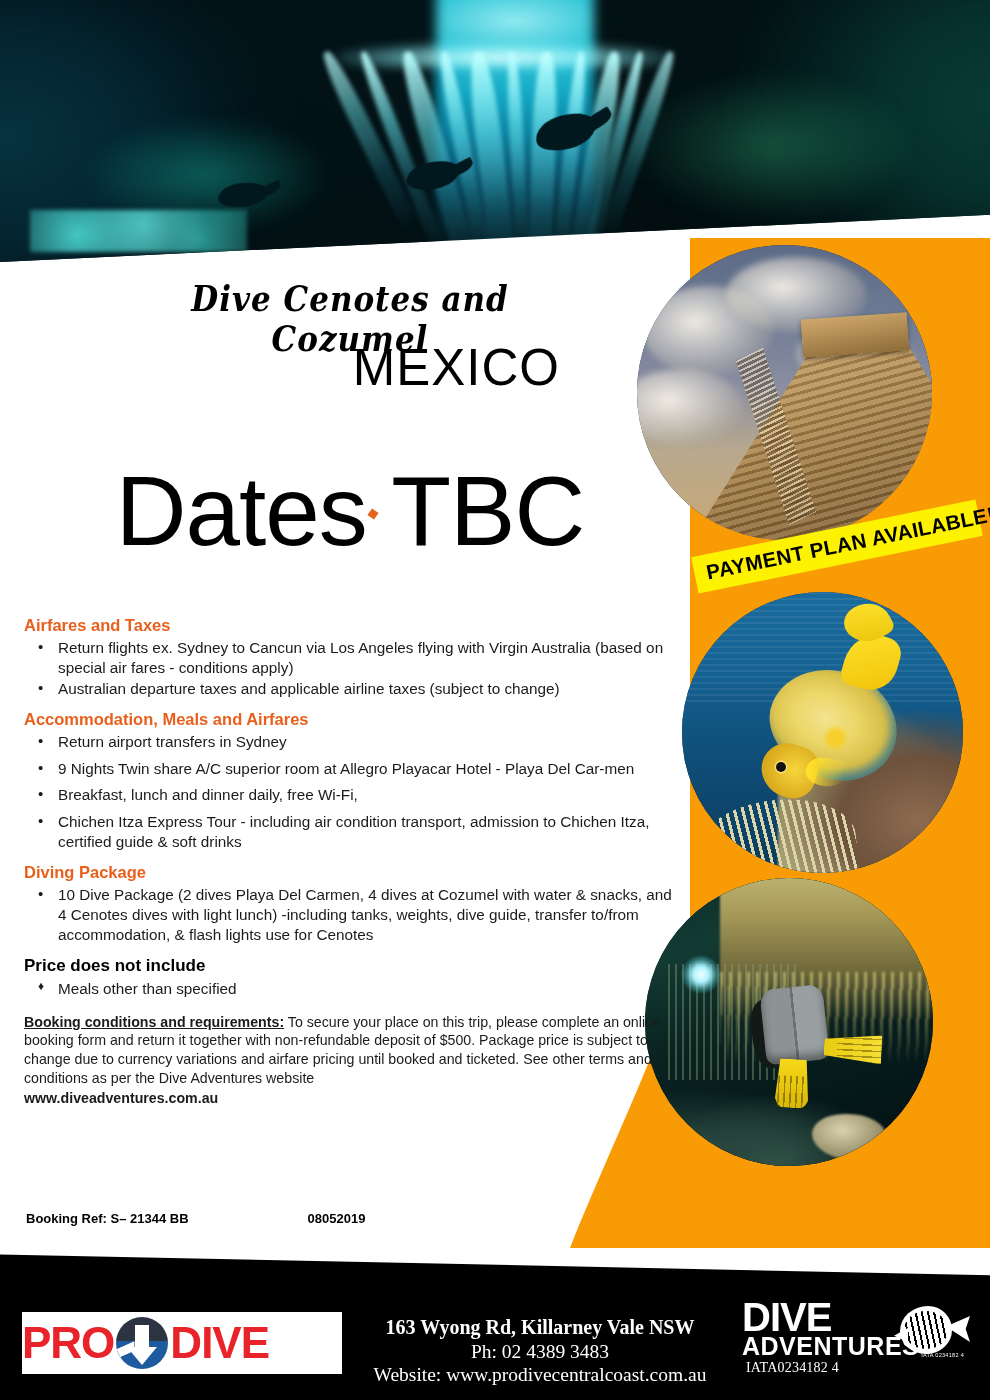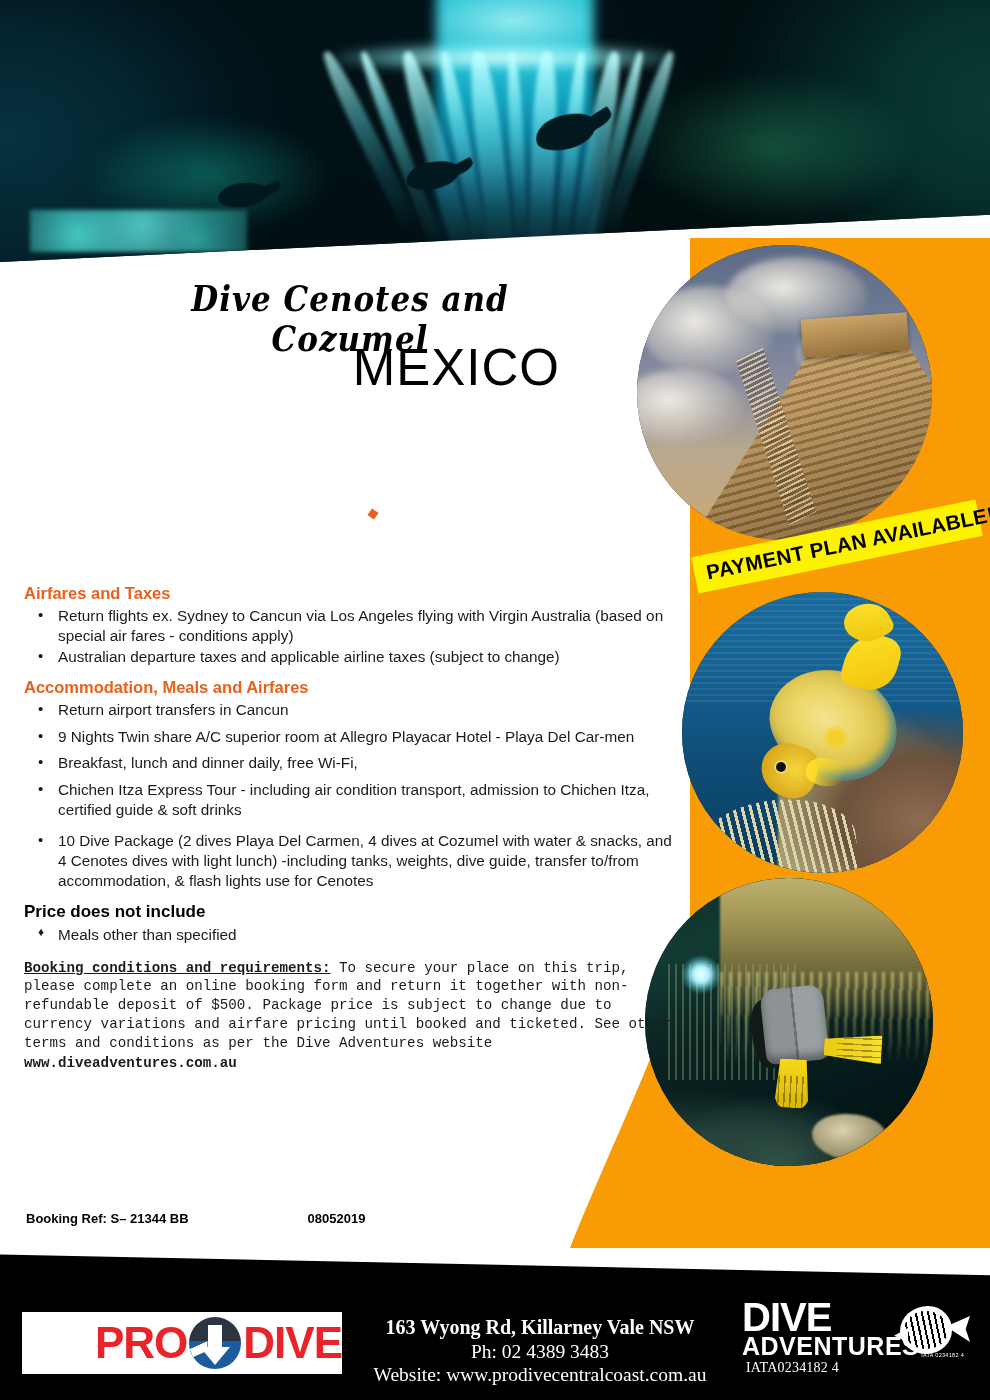--- a/index.html
+++ b/index.html
@@ -352,21 +352,21 @@
     letter-spacing: -1px;
   }
   .dates-tick {
     position:absolute; left: 369px; top: 510px;
     width: 8px; height: 8px; background: #e8601c;
     transform: rotate(35deg);
   }
 
   
   .content {
-    position: absolute; left: 24px; top: 584px;
+    position: absolute; left: 24px; top: 616px;
     width: 652px;
     color: #1b1b1b;
   }
   .sec-head {
     color: #e8601c;
     font-weight: bold;
     font-size: 16.5px;
     margin-bottom: 3px;
     letter-spacing: 0;
   }
@@ -385,21 +385,20 @@
     font-size: 15px;
   }
   ul.bul.tight li { margin-bottom: 1px; }
   ul.bul.diamond li::before { content: "\2666"; font-size: 12px; top: 0px; }
   ul.bul.compact li { margin-bottom: 2px; }
 
   .booking-block {
     margin-top: 14px;
     font-size: 14.2px;
     line-height: 1.33;
-    font-family: Liberation Mono, monospace;
   }
   .booking-block b.ul { font-weight: bold; text-decoration: underline; }
   .booking-block .site { font-weight: bold; display:block; margin-top: 1px; }
 
   .ref-row {
     position: absolute; left: 26px; top: 1211px;
     width: 620px;
     font-size: 13px; font-weight: bold; color: #000;
     display: flex;
   }
@@ -422,21 +421,21 @@
   .footer-contact .addr { font-size: 20px; font-weight: bold; }
   .footer-contact .ph { font-size: 19.5px; }
   .footer-contact .em,
   .footer-contact .web { font-size: 19.5px; }
 
   
   .prodive {
     position: absolute; left: 22px; bottom: 26px;
     width: 320px; height: 62px;
     background: #fff;
-    display: flex; align-items: center; justify-content: flex-end;
+    display: flex; align-items: center; justify-content: flex-start;
   }
   .pd-text {
     font-size: 44px; font-weight: bold; color: #e8232a;
     font-family: "Liberation Sans", sans-serif;
     letter-spacing: -1px;
     display: flex; align-items: center;
   }
   .pd-mark {
     position: relative;
     width: 52px; height: 52px;
@@ -553,20 +552,21 @@
     <div class="diver" style="left:41%;top:62%;width:54px;height:27px;transform:rotate(-10deg);"></div>
     <div class="diver" style="left:22%;top:70%;width:50px;height:24px;transform:rotate(-6deg);"></div>
     <div class="bubbles"></div>
   </div>
 
   <div class="orange-fix"></div>
   <div class="orange-panel"></div>
 
   <div class="script-title">Dive Cenotes and Cozumel</div>
   <div class="mexico">MEXICO</div>
+  <div class="dates-tbc">Dates TBC</div>
   <div class="dates-tick"></div>
 
   <div class="circ circ-pyramid">
     <div class="pyr-sky"></div>
     <div class="pyr-cloud" style="left:2%;top:14%;width:44%;height:30%;"></div>
     <div class="pyr-cloud" style="left:30%;top:4%;width:48%;height:26%;"></div>
     <div class="pyr-cloud" style="left:-6%;top:42%;width:42%;height:26%;"></div>
     <div class="pyr-cloud" style="left:54%;top:26%;width:40%;height:22%;opacity:.7;"></div>
     <div class="pyr-body"></div>
     <div class="pyr-stairs"></div>
@@ -604,26 +604,27 @@
   <div class="content">
 
     <div class="sec-head">Airfares and Taxes</div>
     <ul class="bul tight">
       <li>Return flights ex. Sydney to Cancun via Los Angeles flying with Virgin Australia (based on special air fares - conditions apply)</li>
       <li>Australian departure taxes and applicable airline taxes (subject to change)</li>
     </ul>
 
     <div class="sec-head">Accommodation, Meals and Airfares</div>
     <ul class="bul">
-      <li>Return airport transfers in Cancun</li>
+      <li>Return airport transfers in Sydney</li>
       <li>9 Nights Twin share A/C superior room at Allegro Playacar Hotel - Playa Del Car-men</li>
       <li>Breakfast, lunch and dinner daily, free Wi-Fi,</li>
       <li>Chichen Itza Express Tour - including air condition transport, admission to Chichen Itza, certified guide &amp; soft drinks</li>
     </ul>
 
+    <div class="sec-head">Diving Package</div>
     <ul class="bul tight">
       <li>10 Dive Package (2 dives Playa Del Carmen, 4 dives at Cozumel with water &amp; snacks, and 4 Cenotes dives with light lunch) -including tanks, weights, dive guide, transfer to/from accommodation, &amp; flash lights use for Cenotes</li>
     </ul>
 
     <div class="sec-head black">Price does not include</div>
     <ul class="bul diamond compact">
       <li>Meals other than specified</li>
     </ul>
 
     <div class="booking-block">

